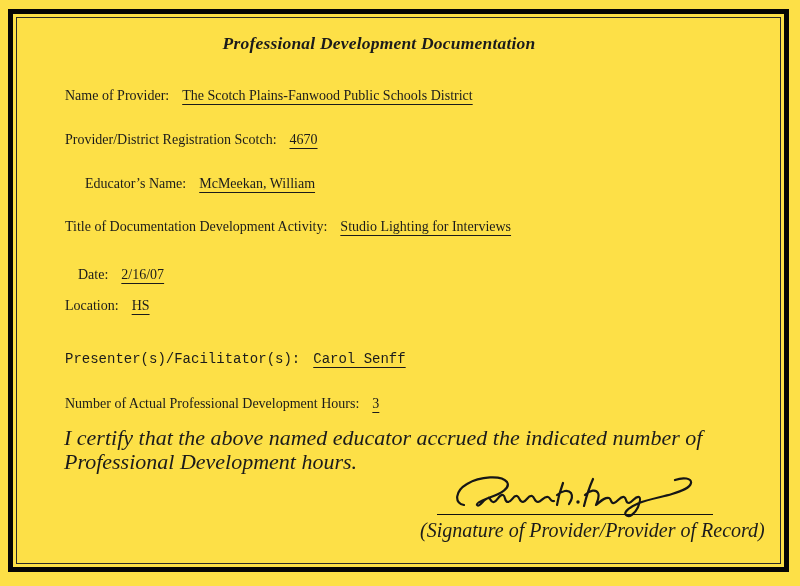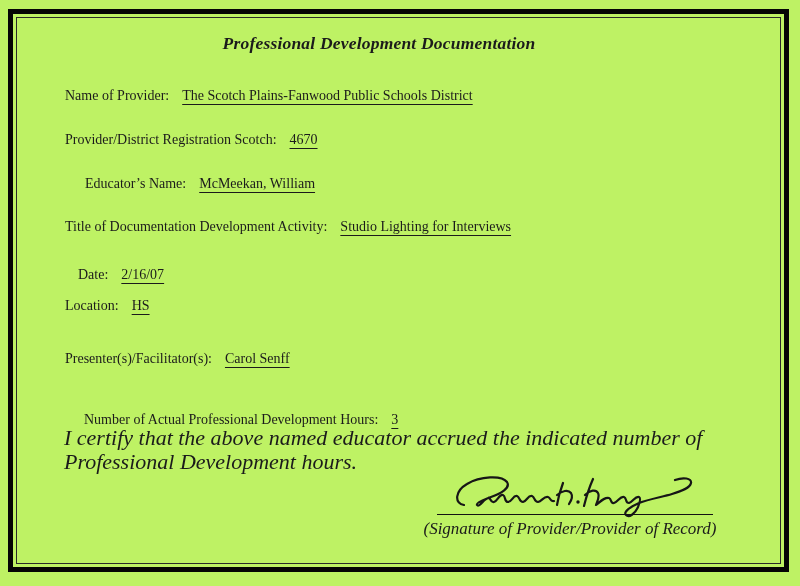--- a/index.html
+++ b/index.html
@@ -1,21 +1,21 @@
 <!DOCTYPE html>
 <html><head>
 <meta charset="utf-8">
 <style>
   * { box-sizing: border-box; }
   html, body { margin: 0; padding: 0; background: #ffffff; }
   .page {
     position: relative;
     width: 800px;
     height: 586px;
-    background: #bef264;
+    background: #fde047;
     font-family: "Liberation Serif", "DejaVu Serif", serif;
     color: #1b1b1b;
     overflow: hidden;
   }
   .frame-outer {
     position: absolute;
     left: 8px; top: 9px;
     width: 781px; height: 563px;
     border: 5px solid #050505;
   }
@@ -40,22 +40,22 @@
     left: 65px;
     font-size: 14px;
     white-space: nowrap;
   }
   .row-0 { top: 88px; }
   .row-1 { top: 132px; }
   .row-2 { top: 176px; margin-left: 20px; }
   .row-3 { top: 219px; }
   .row-4 { top: 267px; margin-left: 13px; }
   .row-5 { top: 298px; }
-  .row-6 { top: 351px; }
-  .row-7 { top: 412px; margin-left: 19px; }
+  .row-6 { top: 351px; font-family: Liberation Mono, monospace; }
+  .row-7 { top: 396px; }
   .field-value {
     margin-left: 13px;
     text-decoration: underline;
     text-underline-offset: 4px;
     text-decoration-thickness: 1.3px;
   }
   .certification {
     position: absolute;
     left: 64px; top: 426px;
     width: 678px;
@@ -73,21 +73,21 @@
     left: 437px; top: 514px;
     width: 276px; height: 0;
     border-top: 1.7px solid #121212;
   }
   .signature-caption {
     position: absolute;
     left: 420px; top: 519px;
     width: 300px;
     text-align: center;
     font-style: italic;
-    font-size: 17px;
+    font-size: 20px;
     white-space: nowrap;
   }
   .visually-hidden {
     position: absolute;
     width: 1px; height: 1px;
     overflow: hidden;
     clip: rect(0 0 0 0);
     white-space: nowrap;
   }
 </style>

